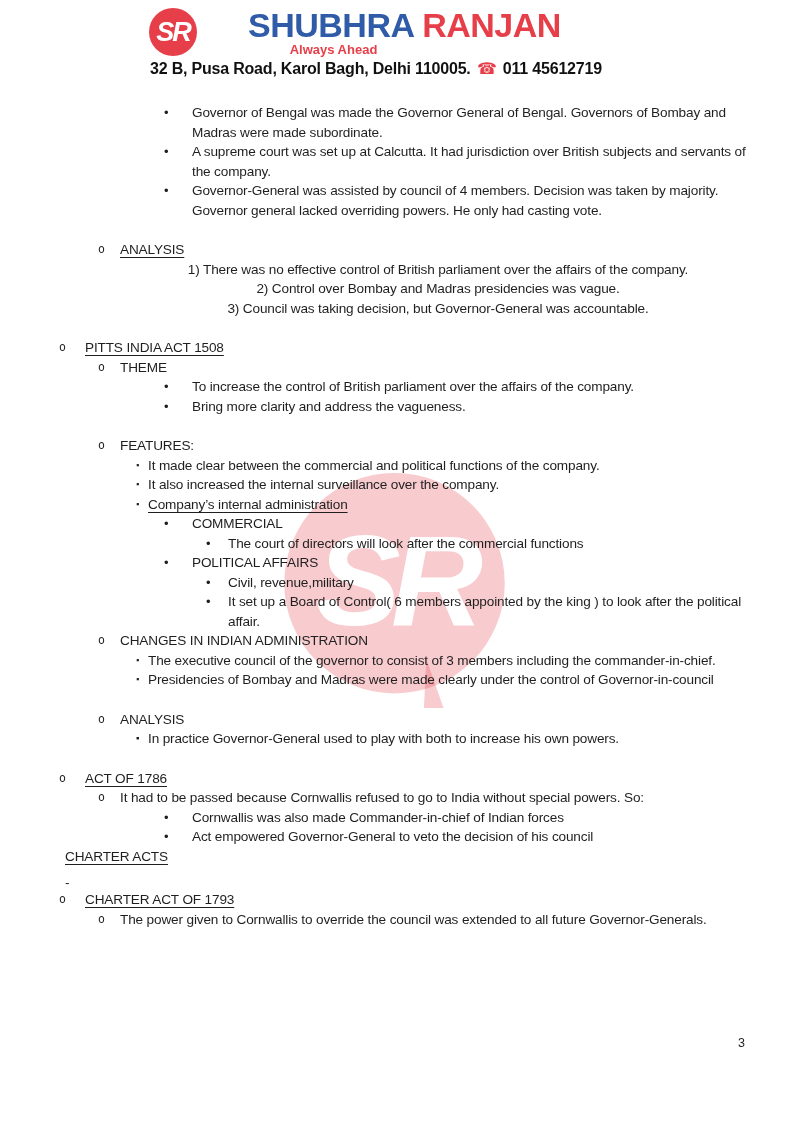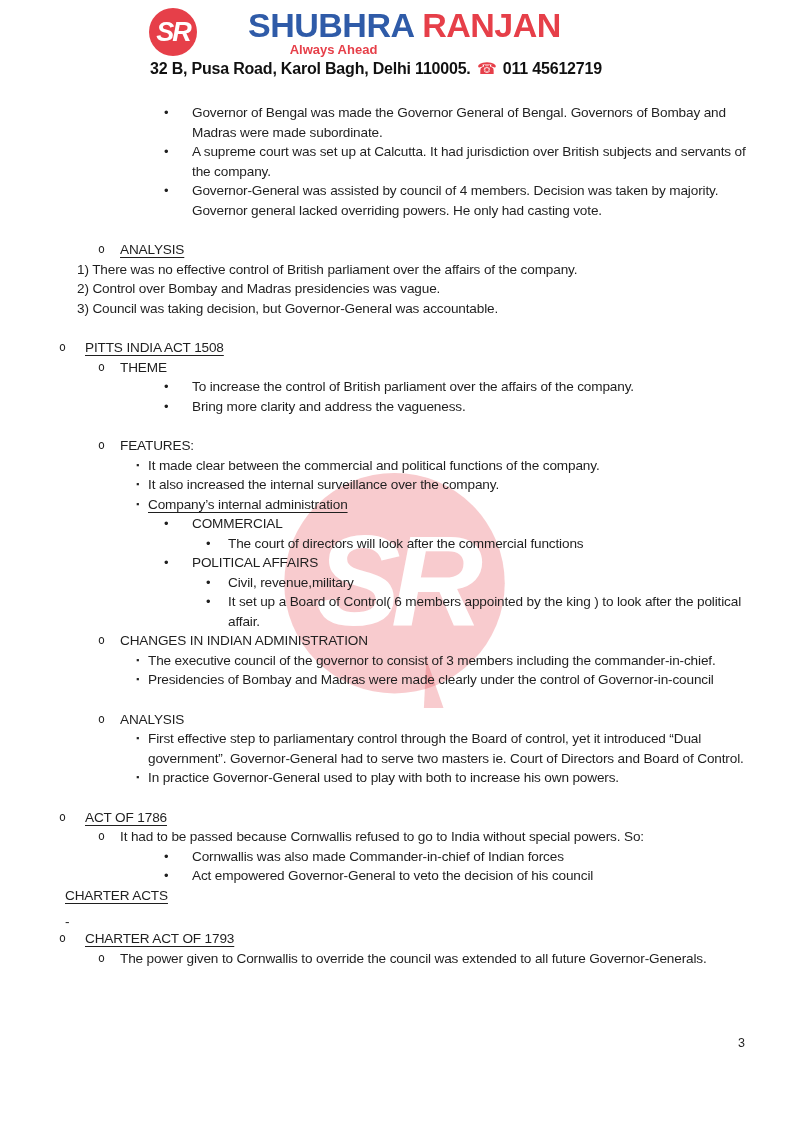--- a/index.html
+++ b/index.html
@@ -50,21 +50,21 @@
   #content {
     position:absolute; left:0; top:103px; right:38px; z-index:1;
     font-size:13.6px; line-height:19.5px; letter-spacing:-0.15px;
   }
   .block { position:relative; }
   .block.gap    { margin-top:20px; }
   .block.gapsm  { margin-top:10px; line-height:14px; }
   .l1  { padding-left:85px;  }
   .l1t { padding-left:65px;  }
   .l2  { padding-left:120px; }
-  .l2t { padding-left:77px; }
+  .l2t { padding-left:120px;text-align:center; }
   .l3  { padding-left:148px; }
   .l4  { padding-left:192px; }
   .l5  { padding-left:228px; }
   .marker { position:absolute; top:0; }
   .l1 .marker { left:59px; }
   .l2 .marker { left:98px; }
   .l3 .marker { left:136px; }
   .l4 .marker { left:164px; }
   .l5 .marker { left:206px; }
   .m-o { font-family:"DejaVu Sans Mono", monospace; font-size:11.5px; }
@@ -122,21 +122,21 @@
     <div class="block l3"><span class="marker m-sq">▪</span><span class="u">Company’s internal administration</span></div>
     <div class="block l4"><span class="marker m-dot">•</span><span>COMMERCIAL</span></div>
     <div class="block l5"><span class="marker m-dot">•</span><span>The court of directors will look after the commercial functions</span></div>
     <div class="block l4"><span class="marker m-dot">•</span><span>POLITICAL AFFAIRS</span></div>
     <div class="block l5"><span class="marker m-dot">•</span><span>Civil, revenue,military</span></div>
     <div class="block l5"><span class="marker m-dot">•</span><span class="b">It</span><span> set up a Board of Control( 6 members appointed by the king ) to look after the political affair.</span></div>
     <div class="block l2"><span class="marker m-o">o</span><span class="b">CHANGES IN INDIAN ADMINISTRATION</span></div>
     <div class="block l3"><span class="marker m-sq">▪</span><span>The executive council of the governor to consist of 3 members including the commander-in-chief.</span></div>
     <div class="block l3"><span class="marker m-sq">▪</span><span>Presidencies of Bombay and Madras were made clearly under the control of Governor-in-council</span></div>
     <div class="block l2 gap"><span class="marker m-o">o</span><span class="b">ANALYSIS</span></div>
-    <div class="block l3"><span class="marker m-sq">▪</span><span>First effective step to parliamentary control through the Board of control, yet it introduced “Dual government”. Governor-General had to serve two masters ie. Court of Directors and Board of Control.</span></div>
+    <div class="block l3"><span class="marker m-sq">▪</span></div>
     <div class="block l3"><span class="marker m-sq">▪</span><span>In practice Governor-General used to play with both to increase his own powers.</span></div>
     <div class="block l1 gap"><span class="marker m-o">o</span><span class="b u">ACT OF 1786</span></div>
     <div class="block l2"><span class="marker m-o">o</span><span>It had to be passed because Cornwallis refused to go to India without special powers. So:</span></div>
     <div class="block l4"><span class="marker m-dot">•</span><span>Cornwallis was also made Commander-in-chief of Indian forces</span></div>
     <div class="block l4"><span class="marker m-dot">•</span><span>Act empowered Governor-General to veto the decision of his council</span></div>
     <div class="block l1t"><span class="b u">CHARTER ACTS</span></div>
     <div class="block l1t gapsm"><span class="b">-</span></div>
     <div class="block l1"><span class="marker m-o">o</span><span class="b u">CHARTER ACT OF 1793</span></div>
     <div class="block l2"><span class="marker m-o">o</span><span>The power given to Cornwallis to override the council was extended to all future Governor-Generals.</span></div>
   </div>

